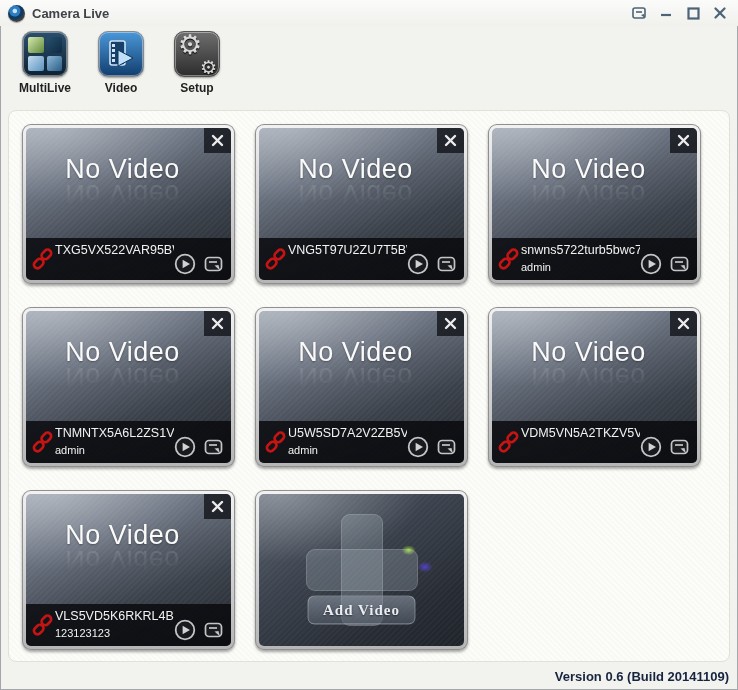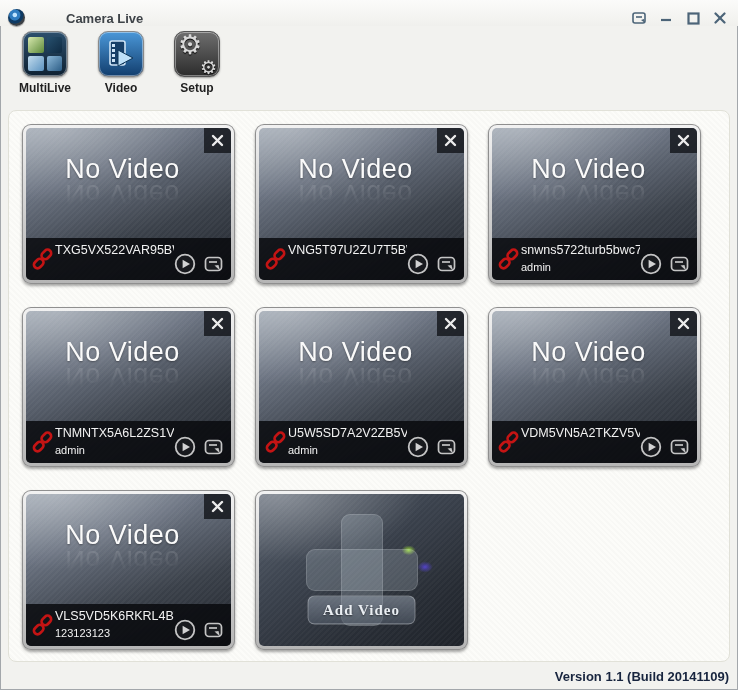--- a/index.html
+++ b/index.html
@@ -4,22 +4,22 @@
 <style>
   html,body{margin:0;padding:0;}
   body{
     width:738px;height:690px;position:relative;overflow:hidden;
     background:#f2f2ef;
     font-family:"Liberation Sans",sans-serif;
     box-shadow:inset 0 0 0 1px #a3a7ab;
     -webkit-user-select:none;user-select:none;
   }
   
-  .titlebar{height:26px;display:flex;align-items:flex-end;padding:0 10px 0 8px;
-    background:linear-gradient(#fbfbfa,#f0f0ed);gap:34px;}
+  .titlebar{height:26px;display:flex;align-items:center;padding:0 10px 0 8px;
+    background:linear-gradient(#fbfbfa,#f0f0ed);}
   .logo{width:17px;height:17px;border-radius:50%;
     background:radial-gradient(circle at 40% 35%, #bfe4ff 0 12%, #2f7cc0 18% 34%, #0e3a63 40% 55%, #3a3f44 60% 78%, #17191c 82%);
     box-shadow:0 1px 1px rgba(0,0,0,.35);}
   .apptitle{margin-left:7px;font-size:13px;font-weight:bold;color:#3e4348;}
   .wincontrols{margin-left:auto;display:flex;align-items:center;gap:11px;}
   .winbtn{background:none;border:none;padding:0;width:16px;height:16px;display:flex;
     align-items:center;justify-content:center;cursor:pointer;color:#4c6478;}
   .winbtn svg{display:block;}
   
   .toolbar{display:flex;align-items:flex-start;gap:14px;padding:5px 0 4px 14px;height:73px;}
@@ -508,14 +508,14 @@
       <div class="tile" id="add-tile">
       <div class="addvideo">
         <div class="plus"></div>
         <div class="addlabel">Add Video</div>
       </div>
     </div>
   </div>
 </div>
 
 <div class="statusbar">
-  <span class="version">Version 1.1 (Build 20141109)</span>
+  <span class="version">Version 0.6 (Build 20141109)</span>
 </div>
 
 </body></html>

